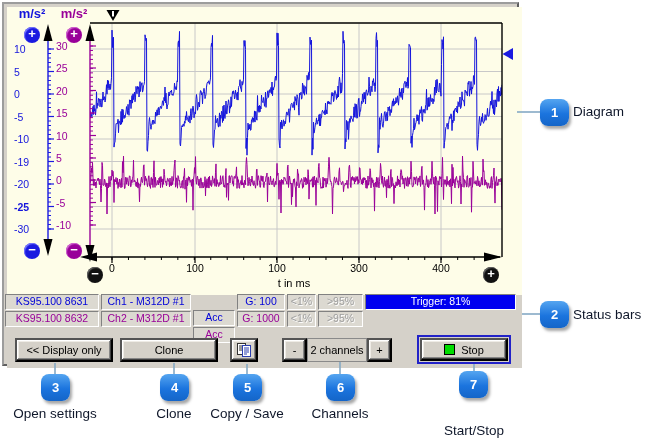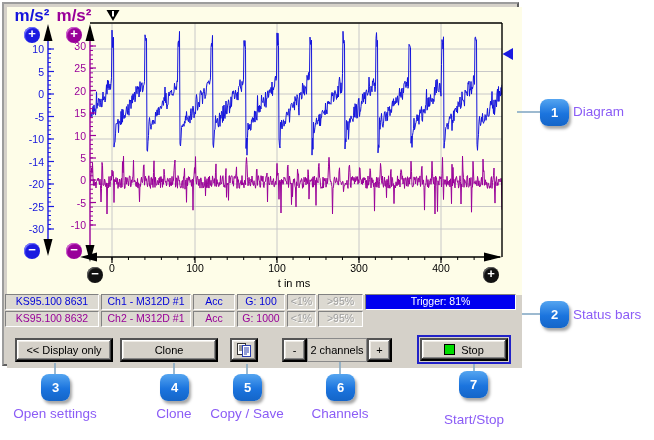--- a/index.html
+++ b/index.html
@@ -13,50 +13,50 @@
     border: 2px solid; border-color: #9c9c9c #5e5e5e #5e5e5e #9c9c9c;
   }
   #diagram-panel { position: absolute; left: 3px; top: 3px; width: 515px; height: 288px; background: #fefde8; }
   #status-panel  { position: absolute; left: 3px; top: 291px; width: 515px; height: 39px; background: #d5d1c9; }
   #toolbar-panel { position: absolute; left: 3px; top: 330px; width: 515px; height: 34px; background: #d5d1c9; }
 
   
   #overlay { position: absolute; left: 0; top: 0; width: 654px; height: 440px; pointer-events: none; }
 
   
-  .unit-label { position: absolute; font-size: 17px; font-weight: bold; text-align: center; width: 38px; }
+  .unit-label { position: absolute; font-size: 13px; font-weight: bold; text-align: center; width: 38px; }
   .circle-btn {
     position: absolute; width: 16px; height: 16px; border-radius: 50%;
     color: #fff; font-size: 13px; font-weight: bold; line-height: 14px; text-align: center;
     cursor: pointer; user-select: none;
   }
   .circle-btn span { display:block; transform: translateY(-0.5px); }
   .cb-blue   { background: #1a1ae0; box-shadow: inset 1px 1px 1px #7a7aff; }
   .cb-purple { background: #990099; box-shadow: inset 1px 1px 1px #d56ad5; }
   .cb-black  { background: #111;    box-shadow: inset 1px 1px 1px #666; }
 
   .tick-label { position: absolute; font-size: 10.5px; line-height: 12px; }
-  .tl-right { text-align: right; }
+  .tl-right { }
   .tl-center { text-align: center; }
   .x-axis-title { position: absolute; font-size: 11px; color: #000; text-align: center; }
 
   
   .status-row { position: absolute; left: 2px; height: 24px; }
   .cell {
     position: absolute; top: 0; height: 16px;
     background: #dcd9d1; border: 1px solid; border-color: #818181 #ffffff #ffffff #818181;
     font-size: 10.5px; line-height: 13px; text-align: center; overflow: hidden; white-space: nowrap;
   }
   .row-ch1 .cell { color: #0000d8; }
   .row-ch2 .cell { color: #980098; }
   .cell.dim { color: #9e9e9e; text-shadow: 1px 1px 0 #fff; }
   .cell.trigger-active { background: #0000f0; color: #ffffff; text-shadow: none; }
   .c1 { left: 3px;   width: 94px; }
   .c2 { left: 99px;  width: 90px; }
-  .c3 { left: 191px; width: 42px; }
+  .c3 { left: 191px; width: 42px; margin-top: 16px; }
   .c4 { left: 235px; width: 48px; }
   .c5 { left: 285px; width: 29px; }
   .c6 { left: 316px; width: 45px; }
   .c7 { left: 363px; width: 151px; }
 
   
   .btn {
     position: absolute; top: 338px; height: 24px;
     background: #d5d1c9;
     box-shadow: inset -1px -1px 0 #404040, inset 1px 1px 0 #ffffff, inset -2px -2px 0 #868686, inset 2px 2px 0 #efece6;
@@ -74,21 +74,21 @@
   .green-box { width: 11px; height: 11px; background: #00dc00; border: 1px solid #000; margin-right: 6px; }
 
   
   .badge {
     position: absolute; width: 29px; height: 27px; border-radius: 8px;
     background: linear-gradient(180deg, #55a5f0 0%, #1b74de 55%, #1465c8 100%);
     color: #fff; font-size: 13px; font-weight: bold;
     display: flex; align-items: center; justify-content: center;
     box-shadow: 2px 3px 3px rgba(0,0,0,0.35);
   }
-  .callout-label { position: absolute; font-size: 13.5px; color: #8b5cf6; white-space: nowrap; }
+  .callout-label { position: absolute; font-size: 13.5px; color: #0f172a; white-space: nowrap; }
   .cl-center { transform: translateX(-50%); }
 </style>
 </head>
 <body>
 
 <div id="page">
 
   <div id="win">
     <div id="diagram-panel"></div>
     <div id="status-panel"></div>
@@ -309,23 +309,23 @@
   <div class="circle-btn cb-black" style="left:483px; top:267px;">
       <span>+</span>
     </div>
 
   <div id="tick-labels">
       <span class="tick-label tl-right" style="left: 14px; top: 43px; width: 30px; color: rgb(20, 20, 220);">10</span>
       <span class="tick-label tl-right" style="left: 14px; top: 65.5px; width: 30px; color: rgb(20, 20, 220);">5</span>
       <span class="tick-label tl-right" style="left: 14px; top: 88px; width: 30px; color: rgb(20, 20, 220);">0</span>
       <span class="tick-label tl-right" style="left: 14px; top: 110.5px; width: 30px; color: rgb(20, 20, 220);">-5</span>
       <span class="tick-label tl-right" style="left: 14px; top: 133px; width: 30px; color: rgb(20, 20, 220);">-10</span>
-      <span class="tick-label tl-right" style="left: 14px; top: 155.5px; width: 30px; color: rgb(20, 20, 220);">-14</span>
+      <span class="tick-label tl-right" style="left: 14px; top: 155.5px; width: 30px; color: rgb(20, 20, 220);">-19</span>
       <span class="tick-label tl-right" style="left: 14px; top: 178px; width: 30px; color: rgb(20, 20, 220);">-20</span>
-      <span class="tick-label tl-right" style="left: 14px; top: 200.5px; width: 30px; color: rgb(20, 20, 220);">-25</span>
+      <span class="tick-label tl-right" style="left: 14px; top: 200.5px; width: 30px; color: rgb(20, 20, 220); font-weight: bold;">-25</span>
       <span class="tick-label tl-right" style="left: 14px; top: 223px; width: 30px; color: rgb(20, 20, 220);">-30</span>
       <span class="tick-label tl-right" style="left: 56px; top: 40px; width: 30px; color: rgb(153, 0, 153);">30</span>
       <span class="tick-label tl-right" style="left: 56px; top: 62px; width: 30px; color: rgb(153, 0, 153);">25</span>
       <span class="tick-label tl-right" style="left: 56px; top: 84.5px; width: 30px; color: rgb(153, 0, 153);">20</span>
       <span class="tick-label tl-right" style="left: 56px; top: 107px; width: 30px; color: rgb(153, 0, 153);">15</span>
       <span class="tick-label tl-right" style="left: 56px; top: 129.5px; width: 30px; color: rgb(153, 0, 153);">10</span>
       <span class="tick-label tl-right" style="left: 56px; top: 152px; width: 30px; color: rgb(153, 0, 153);">5</span>
       <span class="tick-label tl-right" style="left: 56px; top: 174px; width: 30px; color: rgb(153, 0, 153);">0</span>
       <span class="tick-label tl-right" style="left: 56px; top: 196.5px; width: 30px; color: rgb(153, 0, 153);">-5</span>
       <span class="tick-label tl-right" style="left: 56px; top: 219px; width: 30px; color: rgb(153, 0, 153);">-10</span>
@@ -392,15 +392,15 @@
   <div class="badge" style="left:160px; top:374px;">4</div>
   <span class="callout-label cl-center" style="left:174px; top:406px;">Clone</span>
 
   <div class="badge" style="left:233px; top:374px;">5</div>
   <span class="callout-label cl-center" style="left:247px; top:406px;">Copy / Save</span>
 
   <div class="badge" style="left:326px; top:374px;">6</div>
   <span class="callout-label cl-center" style="left:340px; top:406px;">Channels</span>
 
   <div class="badge" style="left:459px; top:371px;">7</div>
-  <span class="callout-label cl-center" style="left:474px; top:412px;text-align:right;">Start/Stop</span>
+  <span class="callout-label cl-center" style="left:474px; top:423px;text-align:right;">Start/Stop</span>
 
 </div>
 
 </body></html>

